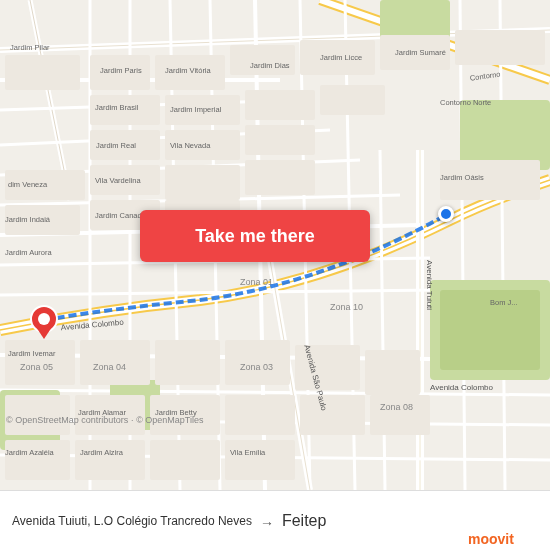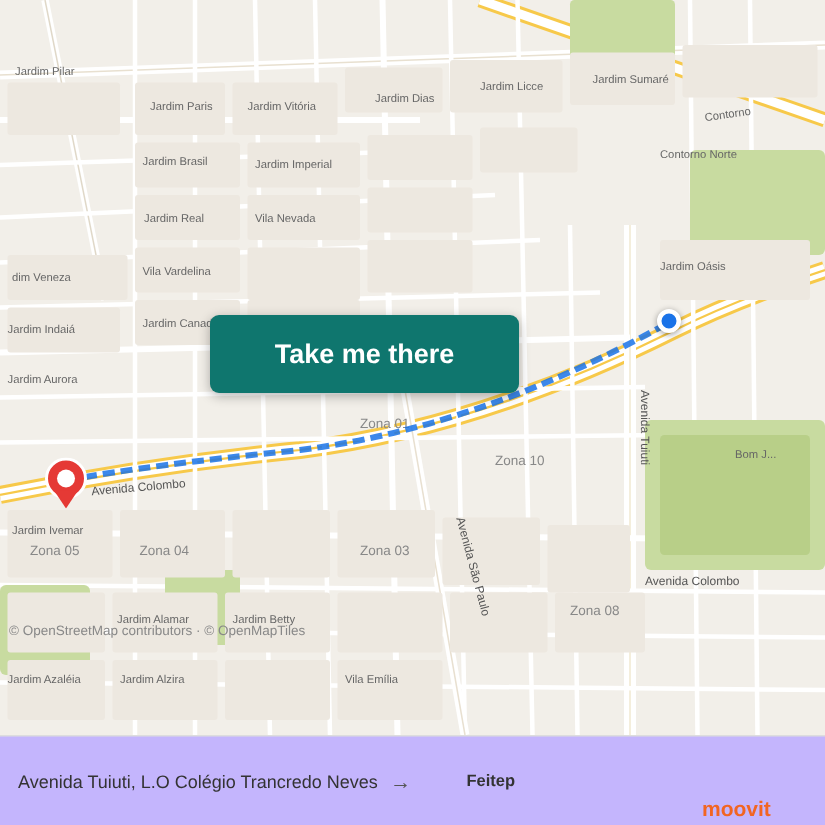--- a/index.html
+++ b/index.html
@@ -24,44 +24,44 @@
     #map-svg {
       width: 100%;
       height: 100%;
     }
 
     
     #take-me-there-btn {
       position: absolute;
       top: 210px;
       left: 140px;
-      width: 206px;
+      width: 230px;
       height: 52px;
-      background: #0f766e;
+      background: #ef4444;
       color: white;
       border: none;
       border-radius: 6px;
       font-size: 18px;
       font-weight: bold;
       cursor: pointer;
       display: flex;
       align-items: center;
       justify-content: center;
       box-shadow: 0 2px 8px rgba(0,0,0,0.3);
       z-index: 10;
     }
 
     
     #bottom-bar {
       position: absolute;
       bottom: 0;
       left: 0;
       width: 550px;
       height: 60px;
-      background: #c4b5fd;
+      background: #ffffff;
       display: flex;
       align-items: center;
       padding: 0 12px;
       border-top: 1px solid #ddd;
       z-index: 20;
     }
 
     #route-info {
       display: flex;
       align-items: center;
@@ -74,24 +74,23 @@
       color: #333;
       font-weight: 500;
     }
 
     #arrow-icon {
       font-size: 14px;
       color: #555;
     }
 
     #to-text {
-      font-size: 11px;
+      font-size: 16px;
       color: #333;
-      font-weight: 700;
-      margin-left: 29px;
+      font-weight: 400;
     }
 
     #moovit-logo {
       display: flex;
       flex-direction: column;
       align-items: flex-end;
       gap: 2px;
       margin-top: 36px;
     }
 

